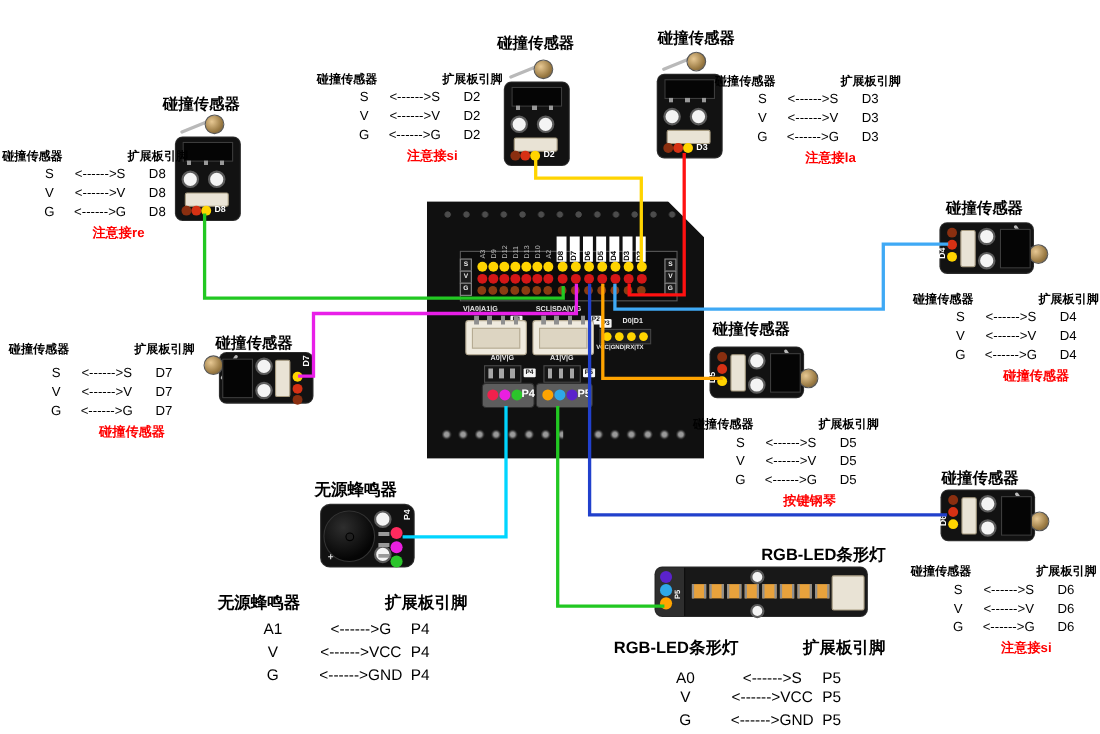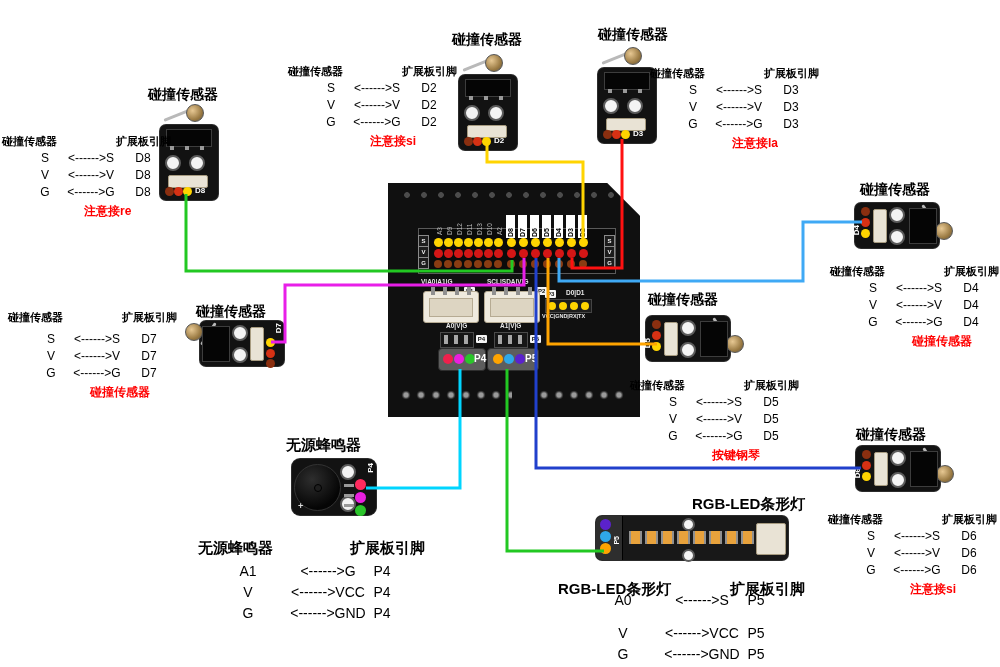--- a/index.html
+++ b/index.html
@@ -552,21 +552,21 @@
     <div class="row" style="top:66px">
         <span class="b1">G</span>
         <span class="b2">&lt;------&gt;GND</span>
         <span class="b3">P4</span>
       </div>
   </div>
 
   <div class="btable" style="left:558px;top:580px">
     <span class="hdr h1">RGB-LED条形灯</span>
       <span class="hdr h2" style="left:172px">扩展板引脚</span>
-    <div class="row" style="top:12px">
+    <div class="row" style="top:28px">
         <span class="b1" style="left:40px">A0</span>
         <span class="b2" style="left:90px">&lt;------&gt;S</span>
         <span class="b3" style="left:178px">P5</span>
       </div>
     <div class="row" style="top:45px">
         <span class="b1" style="left:40px">V</span>
         <span class="b2" style="left:90px">&lt;------&gt;VCC</span>
         <span class="b3" style="left:178px">P5</span>
       </div>
     <div class="row" style="top:66px">

